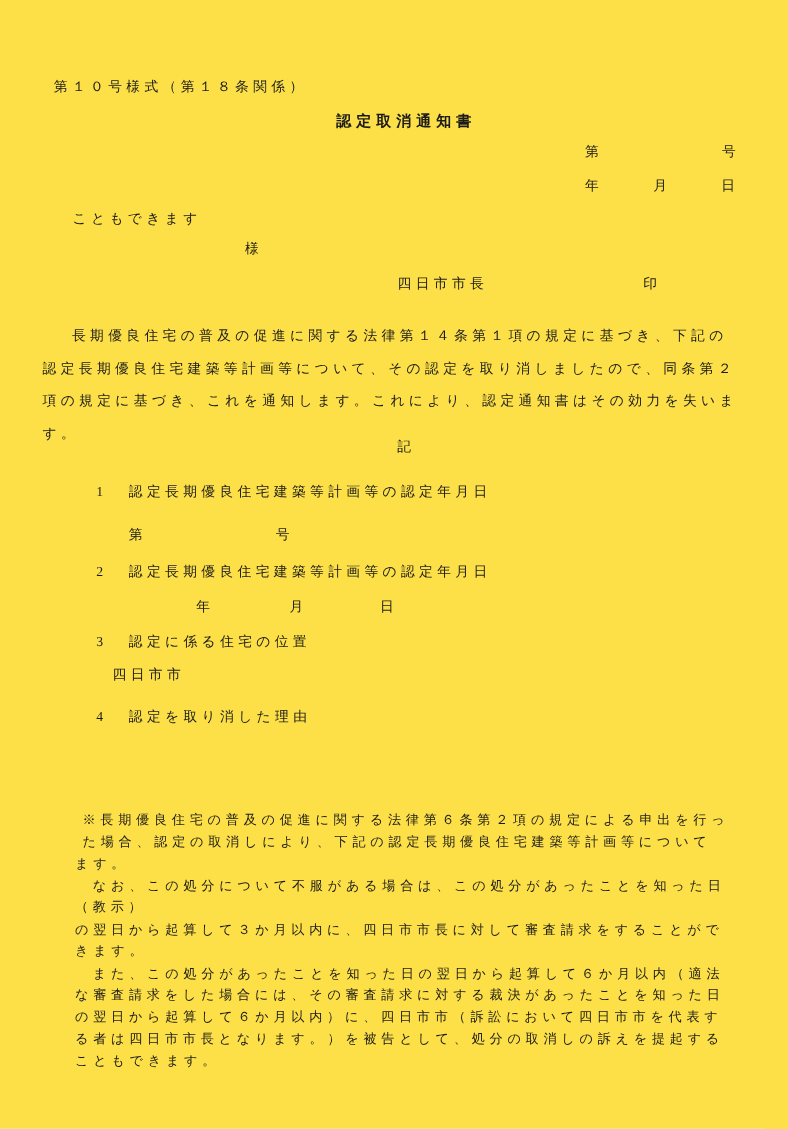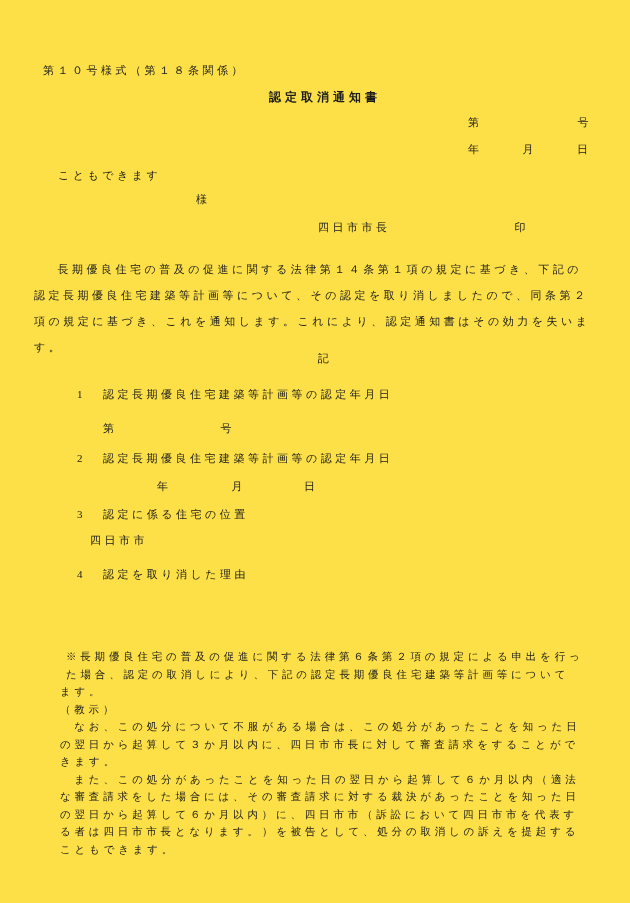--- a/index.html
+++ b/index.html
@@ -94,22 +94,22 @@
   <div class="line" style="left:77px; top:508px"><span>3</span><span class="item-label">認定に係る住宅の位置</span></div>
 
   <div class="line" style="left:90px; top:534px">四日市市</div>
 
   <div class="line" style="left:77px; top:568px"><span>4</span><span class="item-label">認定を取り消した理由</span></div>
 
   <div class="notes">
     <div class="note-line note-indent">※長期優良住宅の普及の促進に関する法律第６条第２項の規定による申出を行っ</div>
     <div class="note-line note-indent">た場合、認定の取消しにより、下記の認定長期優良住宅建築等計画等について</div>
     <div class="note-line">ます。</div>
+    <div class="note-line">　なお、この処分について不服がある場合は、この処分があったことを知った日</div>
     <div class="note-line">（教示）</div>
-    <div class="note-line">　なお、この処分について不服がある場合は、この処分があったことを知った日</div>
     <div class="note-line">の翌日から起算して３か月以内に、四日市市長に対して審査請求をすることがで</div>
     <div class="note-line">きます。</div>
     <div class="note-line">　また、この処分があったことを知った日の翌日から起算して６か月以内（適法</div>
     <div class="note-line">な審査請求をした場合には、その審査請求に対する裁決があったことを知った日</div>
     <div class="note-line">の翌日から起算して６か月以内）に、四日市市（訴訟において四日市市を代表す</div>
     <div class="note-line">る者は四日市市長となります。）を被告として、処分の取消しの訴えを提起する</div>
     <div class="note-line">こともできます。</div>
   </div>
 
 </div>

